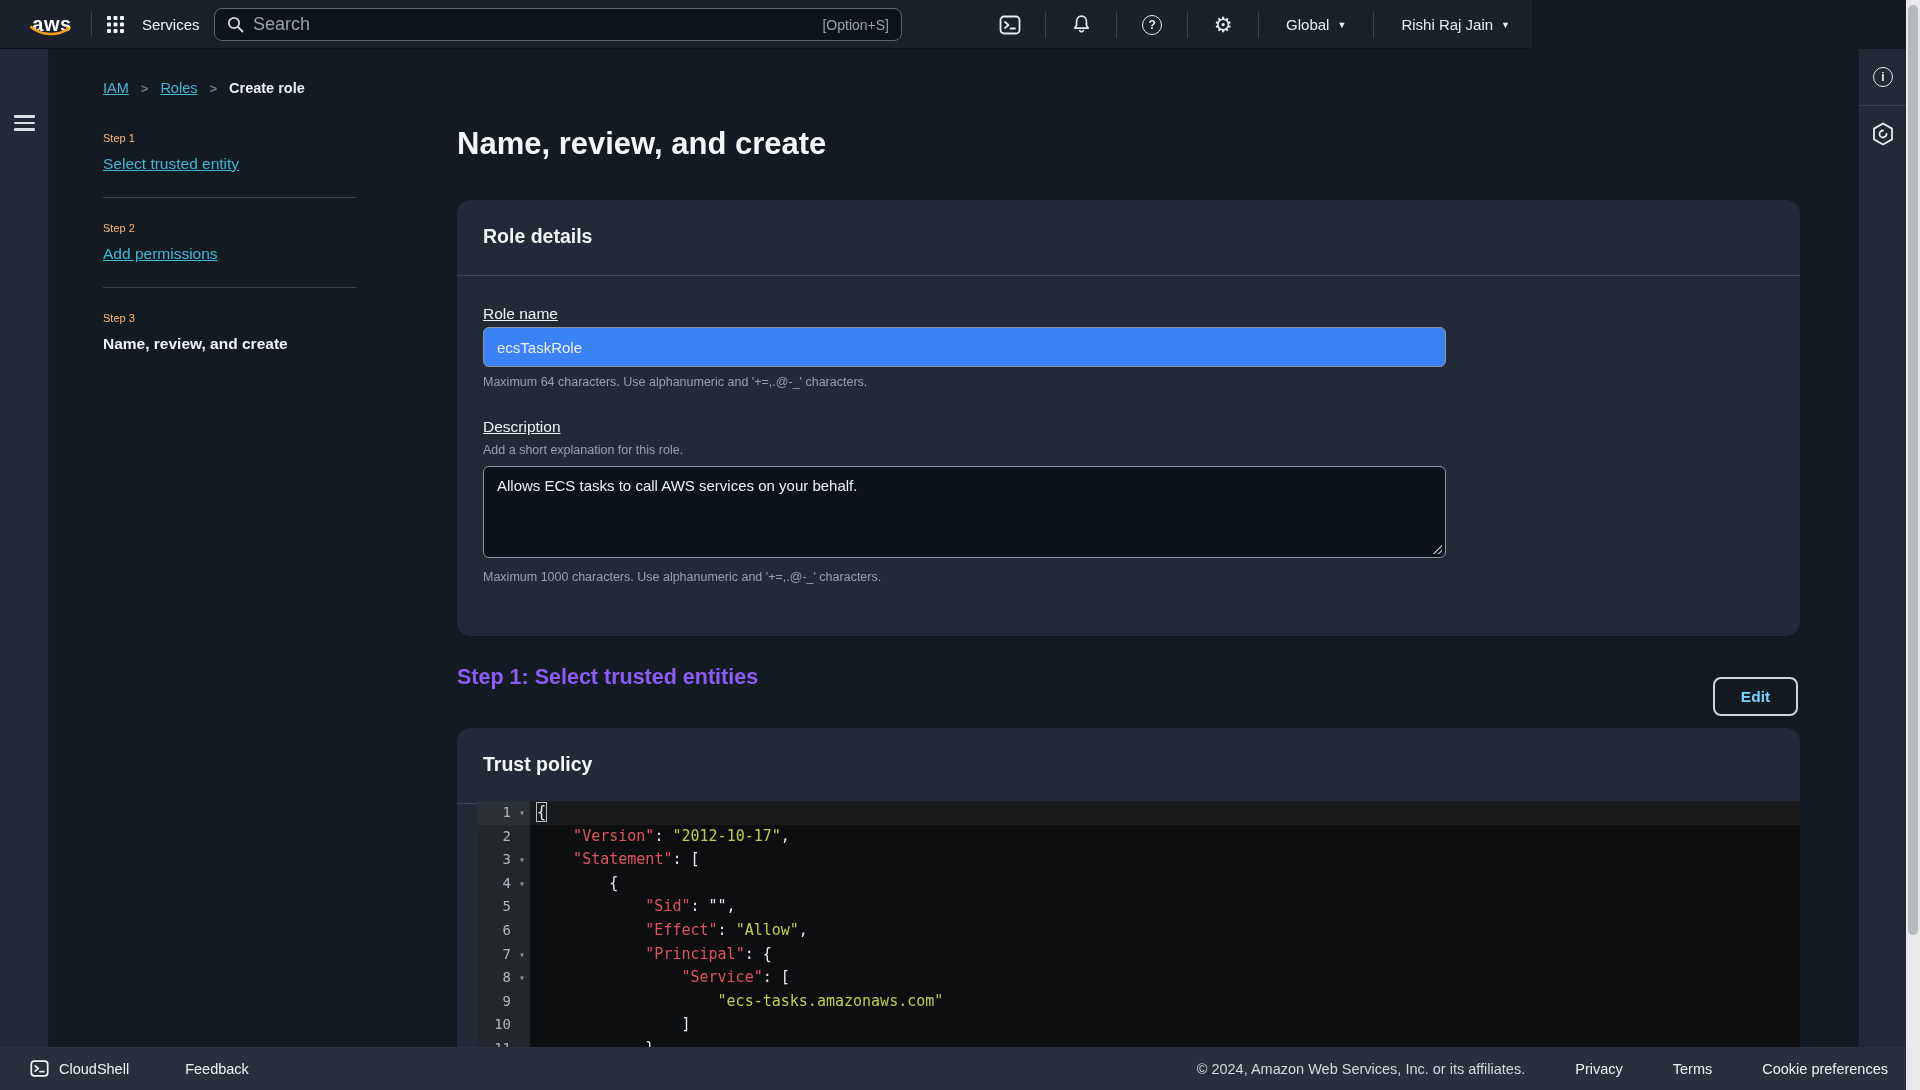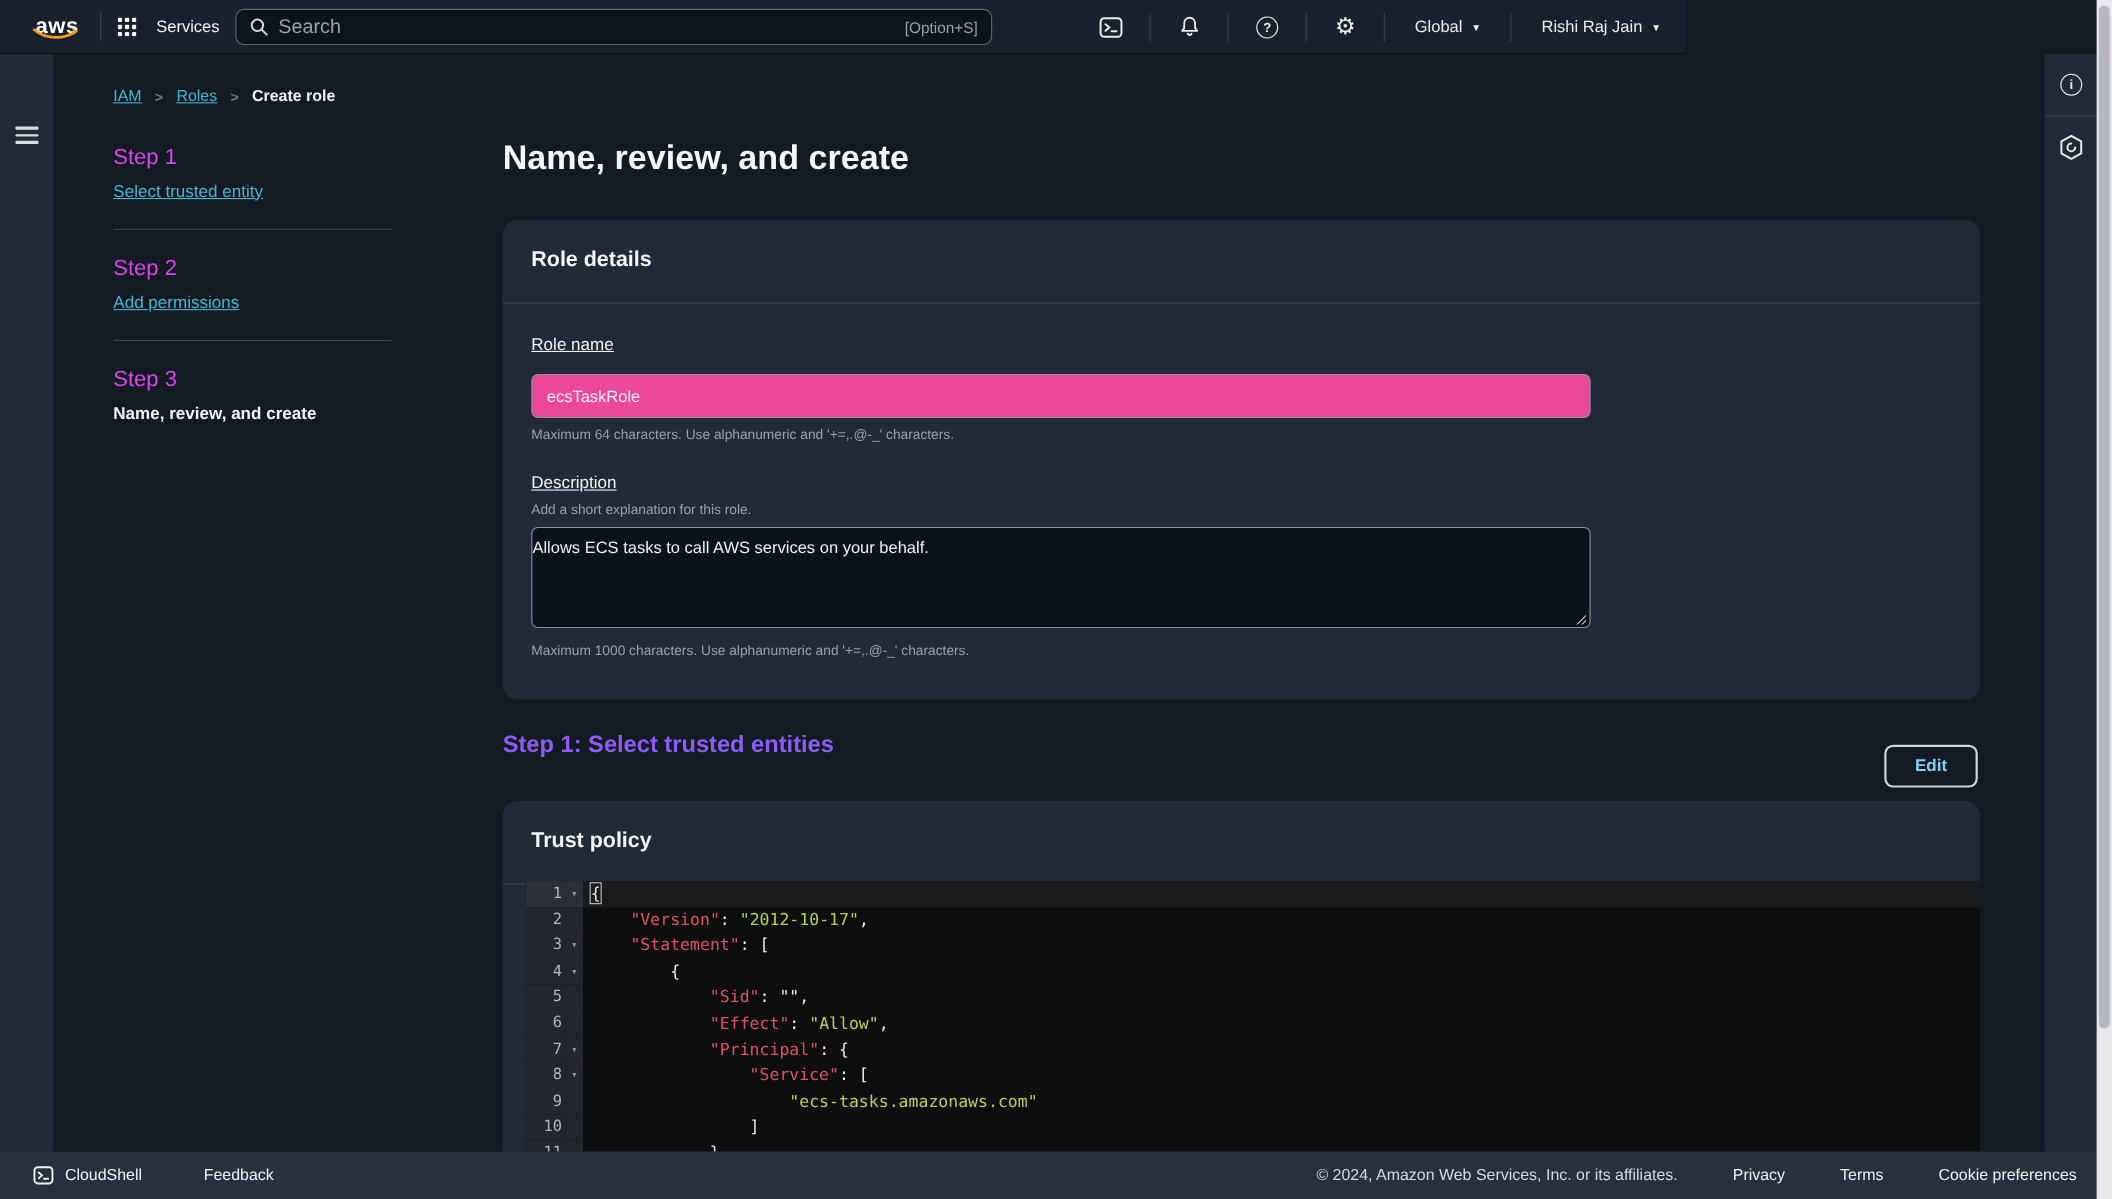--- a/index.html
+++ b/index.html
@@ -46,42 +46,42 @@
   .scrollbar .thumb { position:absolute; left:2px; right:2px; top:5px; height:930px; background:#b6b8bc; border-radius:7px; }
 
   
   .breadcrumb { position:absolute; left:103px; top:80px; display:flex; align-items:center; gap:12px; font-size:14.5px; }
   .crumb-link { color:#41b8d4; text-decoration:underline; cursor:pointer; }
   .crumb-sep { color:#6e7985; font-size:13px; font-weight:700; }
   .crumb-current { color:#eef1f3; font-weight:700; }
 
   
   .steps { position:absolute; left:103px; top:132px; width:253px; }
-  .step-num { color:#d946ef; font-size:20px; }
+  .step-num { color:#fdba74; font-size:11px; }
   .step-link { display:inline-block; margin-top:11px; color:#41b8d4; font-size:15.5px; text-decoration:underline; cursor:pointer; }
   .step-current { display:block; margin-top:11px; color:#f1f3f5; font-size:15.5px; font-weight:700; }
   .step-divider { border:none; border-top:1px solid #3a4350; margin:24px 0; }
 
   
   .page-title { position:absolute; left:457px; top:126px; color:#f3f5f7; font-size:31px; font-weight:700; }
   .card { position:absolute; left:457px; width:1343px; background:#222a37; border-radius:14px; }
   .card-1 { top:200px; height:436px; }
   .card-2 { top:728px; height:319px; border-radius:14px 14px 0 0; overflow:hidden; }
   .card h2 { color:#f3f5f6; font-size:19.5px; font-weight:700; padding:25px 26px 0 26px; }
   .card-divider { border:none; border-top:1px solid #3d4654; margin-top:27px; }
   .field { padding:0 26px; }
   .f-label { margin-top:29px; color:#f1f3f5; font-size:15.5px; font-weight:500;text-decoration:underline; }
   .f-hint  { margin-top:7px; color:#97a1ae; font-size:12.5px; }
   .f-constraint { margin-top:8px; color:#97a1ae; font-size:12.5px; }
-  .text-input { margin-top:17px; width:963px; height:40px; background:#ec4899; border:1px solid #8a94a0;
+  .text-input { margin-top:4px; width:963px; height:40px; background:#3b82f6; border:1px solid #8a94a0;
                 border-radius:6px; color:#eef0f2; font-size:15px; padding:0 13px; outline:none;
                 font-family:"Liberation Sans", sans-serif; }
   .textarea-wrap { position:relative; width:963px; margin-top:9px; }
   .text-area { width:963px; height:92px; background:#0c1219; border:1px solid #8a94a0; border-radius:6px;
-               color:#eef0f2; font-size:15px; padding:10px 0; outline:none; resize:none;
+               color:#eef0f2; font-size:15px; padding:10px 13px; outline:none; resize:none;
                font-family:"Liberation Sans", sans-serif; }
   .resize-grip { position:absolute; right:4px; bottom:8px; width:10px; height:10px;
                  background:repeating-linear-gradient(-45deg, transparent 0 2px, #97a1ad 2px 3.4px);
                  clip-path:polygon(100% 0, 100% 100%, 0 100%); }
 
   .section-row { position:absolute; left:457px; top:661px; width:1343px; height:40px; }
   .section-row h2 { position:absolute; left:0; top:4px; color:#8b5cf6; font-size:21.5px; font-weight:700; }
   .edit-btn { position:absolute; right:2px; top:16px; width:85px; height:39px; border:2px solid #cfd5dc;
               border-radius:8px; color:#7dd3fc; font-size:15.5px; font-weight:700; }
 

